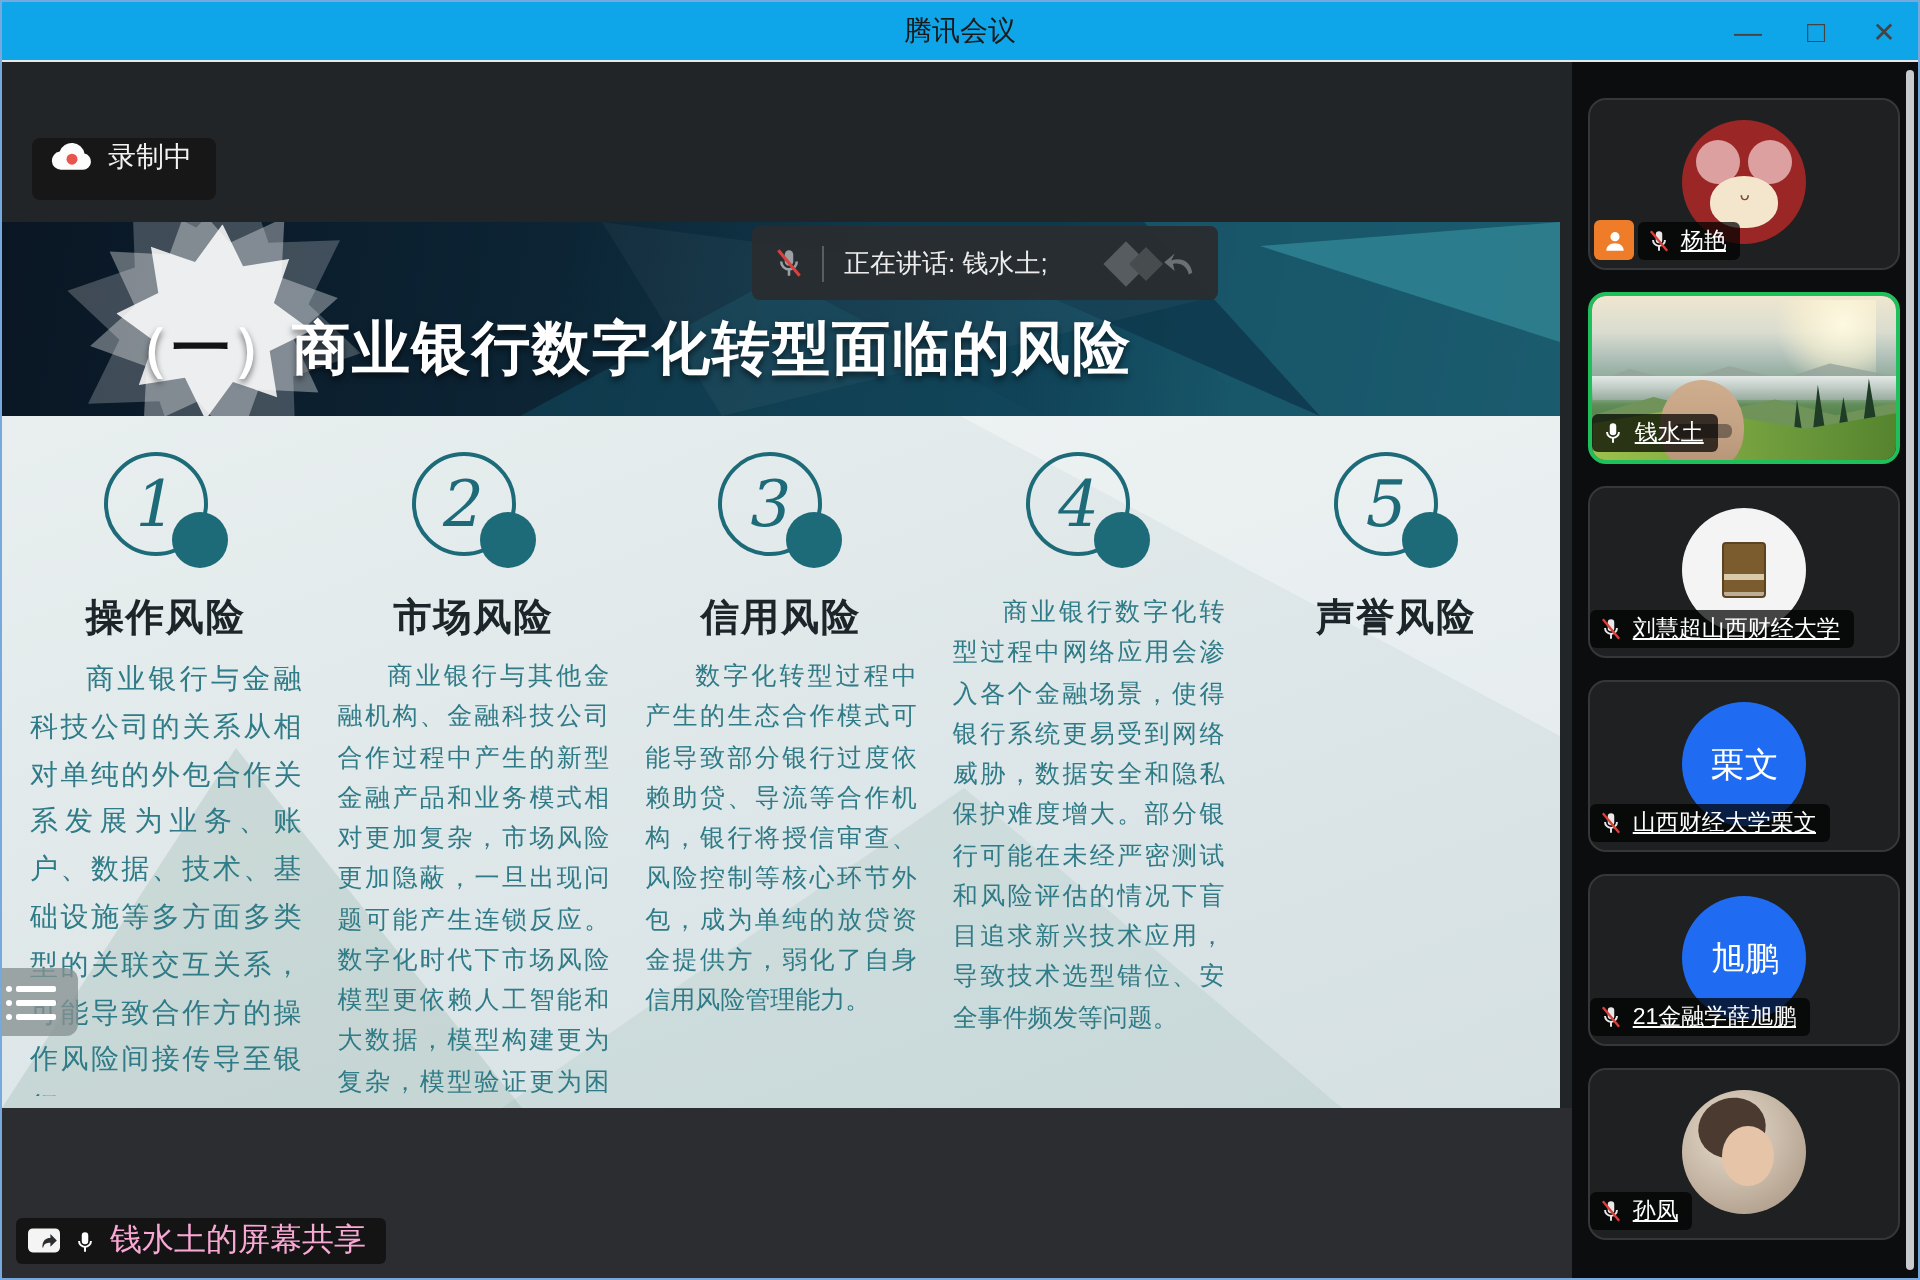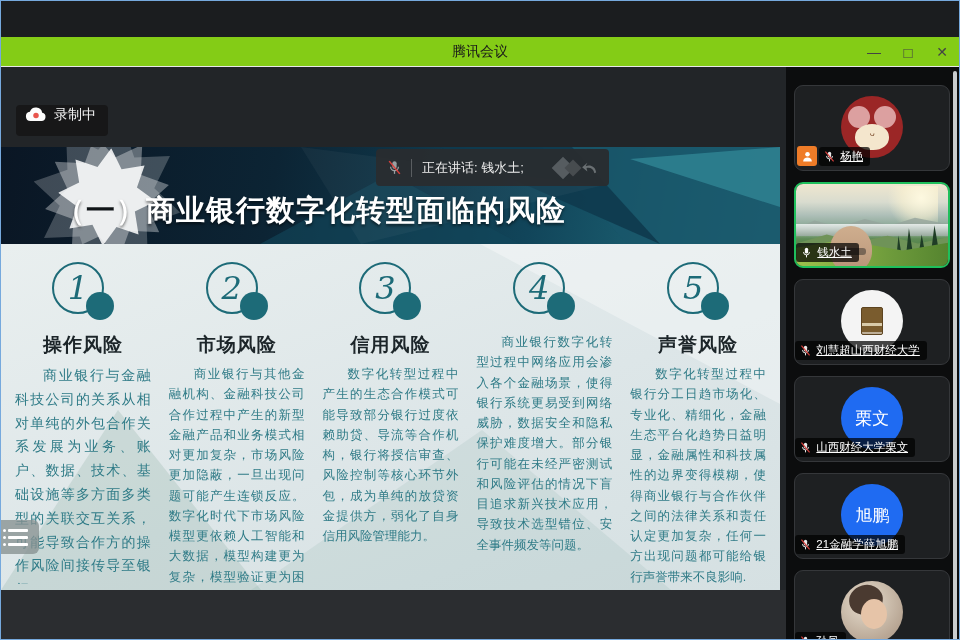--- a/index.html
+++ b/index.html
@@ -5,22 +5,22 @@
   * { margin:0; padding:0; box-sizing:border-box; }
   html,body { width:960px; height:640px; overflow:hidden; }
   body {
     font-family:"Liberation Sans","DejaVu Sans",sans-serif;
     background:#1b1d1f;
     border:1px solid #76a9dd;
     position:relative;
   }
   
   .titlebar {
-    height:30px; background:#84cc16; border-bottom:1px solid #e8e8e8;
-    display:flex; align-items:center; justify-content:center; position:relative;margin-top:36px;
+    height:30px; background:#0ea5e9; border-bottom:1px solid #e8e8e8;
+    display:flex; align-items:center; justify-content:center; position:relative;
   }
   .titlebar .title { font-size:14px; color:#1a1a1a; }
   .win-controls { position:absolute; right:0; top:0; height:30px; display:flex; }
   .win-btn { width:34px; height:30px; display:flex; align-items:center; justify-content:center;
     color:#444; font-size:14px; cursor:default; }
   .win-btn.max { font-size:15px; }
   
   .main { display:flex; height:608px; background:#0c0d0e; }
   .share-area { position:relative; width:787px; background:#222528; overflow:hidden; }
   .share-area .lower { position:absolute; left:0; right:0; top:523px; bottom:0; background:#2b2d30; }
@@ -201,21 +201,20 @@
             </div>
             <p>商业银行数字化转型过程中网络应用会渗入各个金融场景，使得银行系统更易受到网络威胁，数据安全和隐私保护难度增大。部分银行可能在未经严密测试和风险评估的情况下盲目追求新兴技术应用，导致技术选型错位、安全事件频发等问题。</p>
           </div>
 
           <div class="col c5">
             <div class="numwrap">
               <div class="numcircle">5</div>
                 <div class="numdot"></div>
             </div>
             <h3>声誉风险</h3>
-            <p>数字化转型过程中银行分工日趋市场化、专业化、精细化，金融生态平台化趋势日益明显，金融属性和科技属性的边界变得模糊，使得商业银行与合作伙伴之间的法律关系和责任认定更加复杂，任何一方出现问题都可能给银行声誉带来不良影响.</p>
           </div>
 
         </div>
       </div>
     </div>
 
     <div class="rec-badge">
       <span class="icon">
         <svg width="22" height="15" viewBox="0 0 24 16">
             <path d="M6 15a5 5 0 0 1-.7-9.95A7 7 0 0 1 18.8 6.1 4.5 4.5 0 0 1 18 15z" fill="#fdfdfd"></path>

